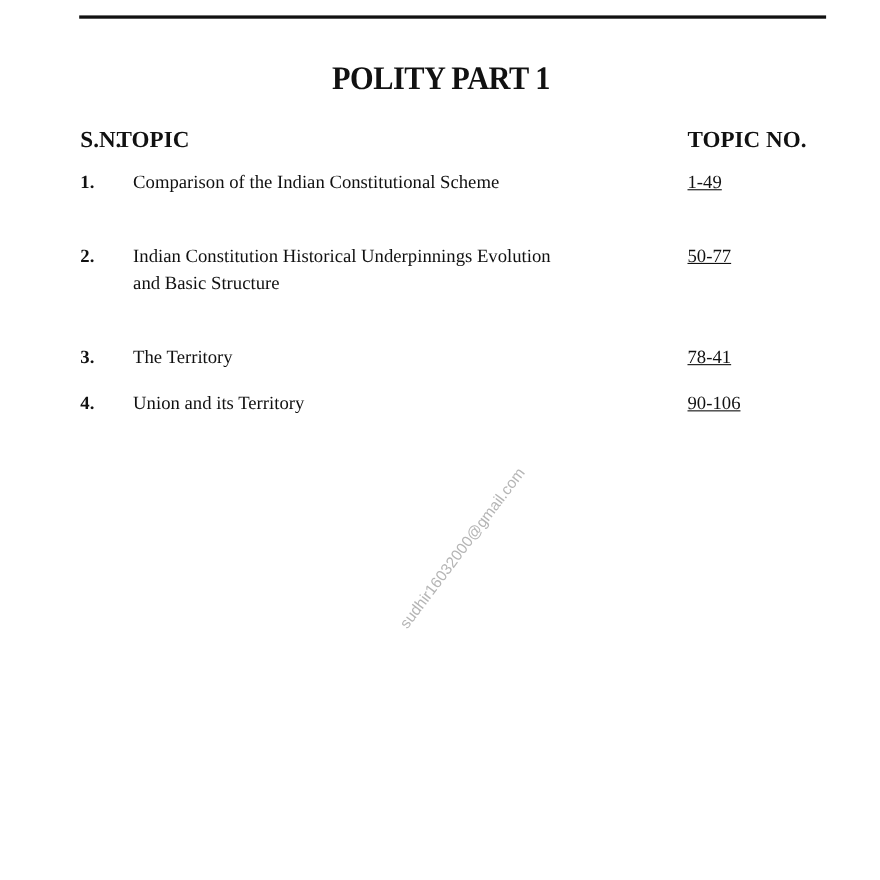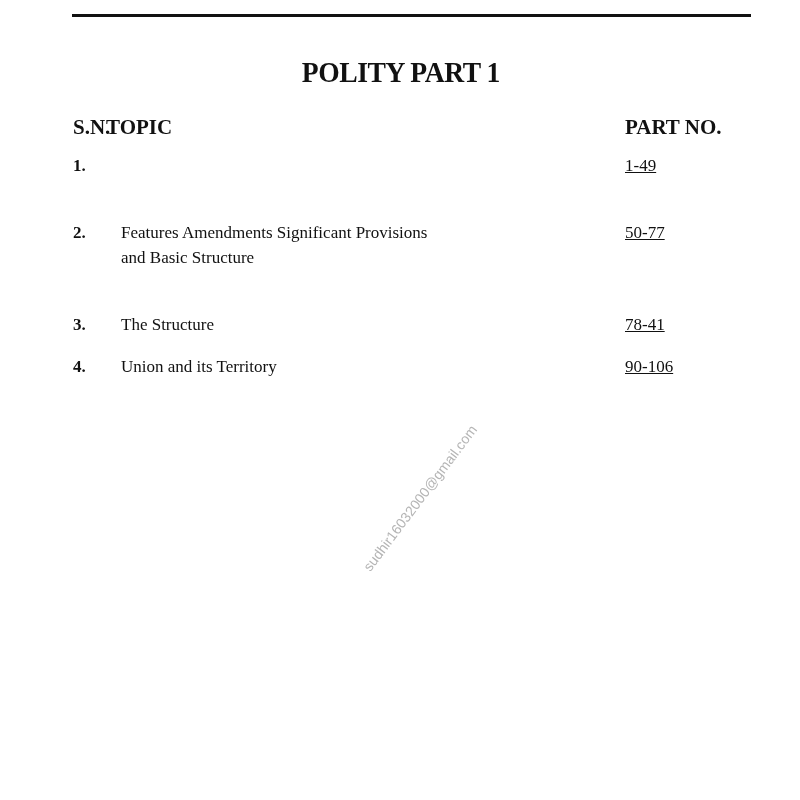--- a/index.html
+++ b/index.html
@@ -89,42 +89,43 @@
   </style>
 </head>
 <body>
 
 <div class="top-rule"></div>
 
 <div class="title">POLITY PART 1</div>
 
 <div class="hdr hdr-sn">S.N.</div>
 <div class="hdr hdr-topic">TOPIC</div>
-<div class="hdr hdr-page">PART NO.</div>
+<div class="hdr hdr-page">TOPIC NO.</div>
 
 <div class="row" style="top:153px;">
   <span class="num">1.</span>
   <div class="topic">
+    <div>Comparison of the Indian Constitutional Scheme</div>
   </div>
   <span class="pages">1-49</span>
 </div>
 
 <div class="row" style="top:220px;">
   <span class="num">2.</span>
   <div class="topic">
-    <div>Features Amendments Significant Provisions</div>
+    <div>Indian Constitution Historical Underpinnings Evolution</div>
     <div>and Basic Structure</div>
   </div>
   <span class="pages">50-77</span>
 </div>
 
 <div class="row" style="top:312px;">
   <span class="num">3.</span>
   <div class="topic">
-    <div>The Structure</div>
+    <div>The Territory</div>
   </div>
   <span class="pages">78-41</span>
 </div>
 
 <div class="row" style="top:354px;">
   <span class="num">4.</span>
   <div class="topic">
     <div>Union and its Territory</div>
   </div>
   <span class="pages">90-106</span>

